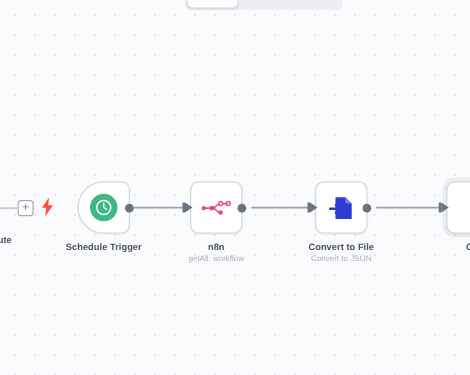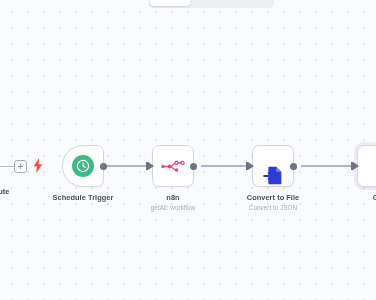--- a/index.html
+++ b/index.html
@@ -243,21 +243,21 @@
             <circle cx="43" cy="7.5" r="3.2"></circle>
           </g>
         </svg>
       </div>
       <div class="port-in"></div>
       <div class="port-out"></div>
       <div class="node-label">n8n</div>
       <div class="node-sub">getAll: workflow</div>
     </div>
 
-    <div class="node" style="left:252px; top:145px;align-items:flex-end;">
+    <div class="node" style="left:252px; top:145px;">
       <div>
         <svg class="ico" width="21" height="21" viewBox="0 0 24 24" xmlns="http://www.w3.org/2000/svg">
           <path d="M7 2 H15.2 L21 7.8 V21.2 A0.9 0.9 0 0 1 20.1 22 H7 A0.9 0.9 0 0 1 6.1 21.2 V2.8 A0.9 0.9 0 0 1 7 2 Z" fill="#2f3bd4"></path>
           <path d="M15.2 2 L21 7.8 H16.1 A0.9 0.9 0 0 1 15.2 6.9 Z" fill="#7b85ec"></path>
           <path d="M1.4 12.6 H9.6 M6.6 9.2 L10.4 12.6 L6.6 16.1" fill="none" stroke="#2f3bd4" stroke-width="2.4" stroke-linecap="round" stroke-linejoin="round"></path>
           <path d="M1.4 12.6 H9.6 M6.6 9.2 L10.4 12.6 L6.6 16.1" fill="none" stroke="#ffffff" stroke-width="1.1" stroke-linecap="round" stroke-linejoin="round" opacity="0"></path>
         </svg>
       </div>
       <div class="port-in"></div>
       <div class="port-out"></div>

